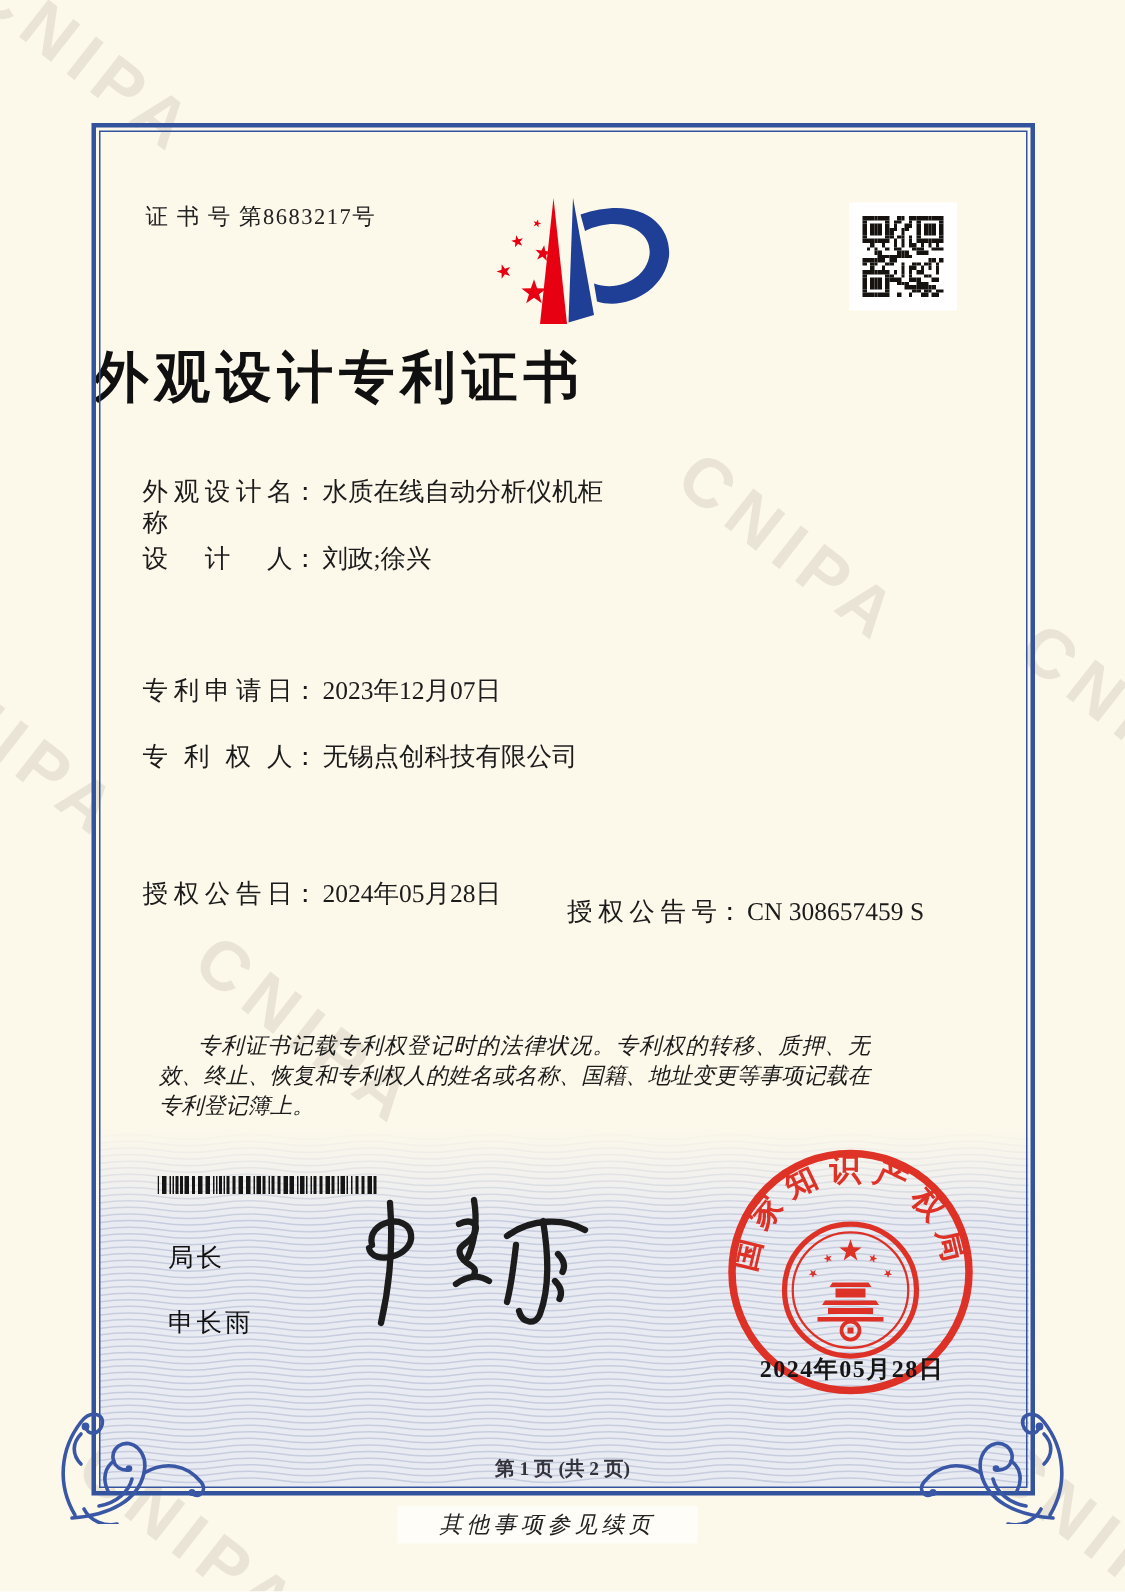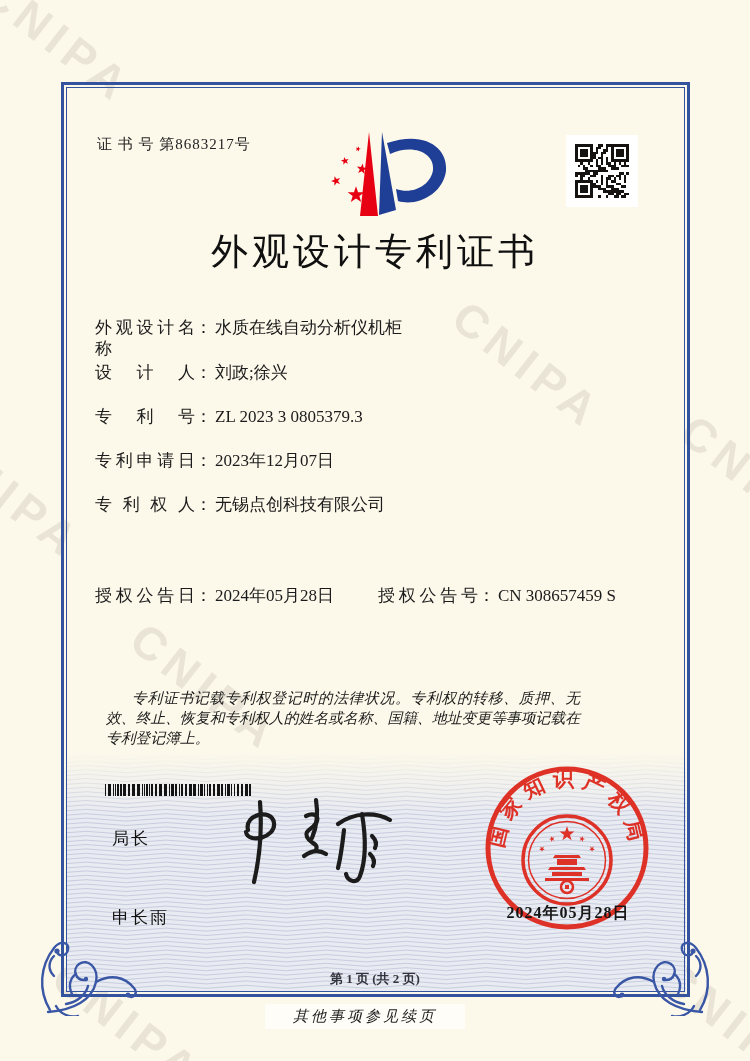--- a/index.html
+++ b/index.html
@@ -24,41 +24,41 @@
   .corner-right{left:604px;top:916px;transform:scaleX(-1);}
   
   .cert-no{position:absolute;left:97px;top:135px;z-index:3;font-size:15px;letter-spacing:1px;color:#222;}
   .qr-box{position:absolute;left:566px;top:135px;width:72px;height:72px;background:#fff;z-index:3;
           display:flex;align-items:center;justify-content:center;}
   .qr{display:grid;grid-template-columns:repeat(21,1fr);grid-template-rows:repeat(21,1fr);
       width:54px;height:54px;}
   .qr i{display:block;}
   .qr i.d{background:#15120f;}
   .logo{position:absolute;left:310px;top:128px;z-index:3;}
-  .title{position:absolute;left:62px;top:227px;width:626px;text-align:center;z-index:3;
-         font-size:37px;font-weight:400;letter-spacing:4px;color:#101010;}
+  .title{position:absolute;left:62px;top:227px;width:626px;text-align:left;z-index:3;
+         font-size:37px;font-weight:700;letter-spacing:4px;color:#101010;}
   
   .frow{position:absolute;left:95px;width:575px;z-index:3;font-size:17px;color:#1b1b1b;line-height:21px;}
   .flabel{display:inline-block;width:100px;text-align:justify;text-align-last:justify;vertical-align:top;}
   .flabel-addr{width:80px;}
   .fcolon{margin-right:3px;vertical-align:top;}
   .fvalue{vertical-align:top;}
   .addr-val{display:inline-block;width:392px;line-height:21px;}
-  .grant2{position:absolute;left:283px;top:0;}
+  .grant2{position:absolute;left:283px;top:12px;}
   
   .para{position:absolute;left:106px;width:474px;z-index:3;font-size:14.8px;line-height:19.8px;
         text-align:justify;text-indent:26px;font-style:italic;color:#1b1b1b;}
   
   .barcode{position:absolute;left:105px;top:784px;width:152px;height:12px;z-index:3;
            display:flex;align-items:stretch;overflow:hidden;}
   .barcode span{background:#141414;flex:0 0 auto;}
   .director{position:absolute;left:112px;z-index:4;font-family:"Liberation Sans","DejaVu Sans",sans-serif;
             font-size:17px;font-weight:500;letter-spacing:2px;color:#111;}
   .dir-title{top:827px;}
-  .dir-name{top:906px;text-align:right;}
+  .dir-name{top:870px;text-align:right;}
   .signature{position:absolute;left:220px;top:790px;z-index:4;}
   .seal{position:absolute;left:482px;top:763px;z-index:4;}
   .seal-date{position:absolute;left:568px;top:903px;transform:translateX(-50%);z-index:5;
              font-size:16px;font-weight:600;letter-spacing:1px;color:#151515;white-space:nowrap;}
   .page-num{position:absolute;left:62px;top:970px;width:626px;text-align:center;z-index:3;
             font-size:13px;color:#33333d;font-weight:bold;}
   .note{position:absolute;left:365px;top:1004px;transform:translateX(-50%);z-index:3;
         background:#fffdf8;padding:3px 28px;font-size:15px;font-style:italic;letter-spacing:3px;
         color:#222;white-space:nowrap;}
 </style>
@@ -615,23 +615,20 @@
   </svg>
 
   <div class="title">外观设计专利证书</div>
 
   <div class="frow" style="top:317px">
     <span class="flabel">外观设计名称</span><span class="fcolon">：</span><span class="fvalue">水质在线自动分析仪机柜</span>
   </div>
   <div class="frow" style="top:362px">
     <span class="flabel">设计人</span><span class="fcolon">：</span><span class="fvalue">刘政;徐兴</span>
   </div>
-  <div class="frow" style="top:406px">
-    <span class="flabel">专利号</span><span class="fcolon">：</span><span class="fvalue">ZL 2023 3 0805379.3</span>
-  </div>
   <div class="frow" style="top:450px">
     <span class="flabel">专利申请日</span><span class="fcolon">：</span><span class="fvalue">2023年12月07日</span>
   </div>
   <div class="frow" style="top:494px">
     <span class="flabel">专利权人</span><span class="fcolon">：</span><span class="fvalue">无锡点创科技有限公司</span>
   </div>
   <div class="frow" style="top:585px">
     <span class="flabel">授权公告日</span><span class="fcolon">：</span><span class="fvalue">2024年05月28日</span>
     <span class="grant2">
       <span class="flabel">授权公告号</span><span class="fcolon">：</span><span class="fvalue">CN 308657459 S</span>

